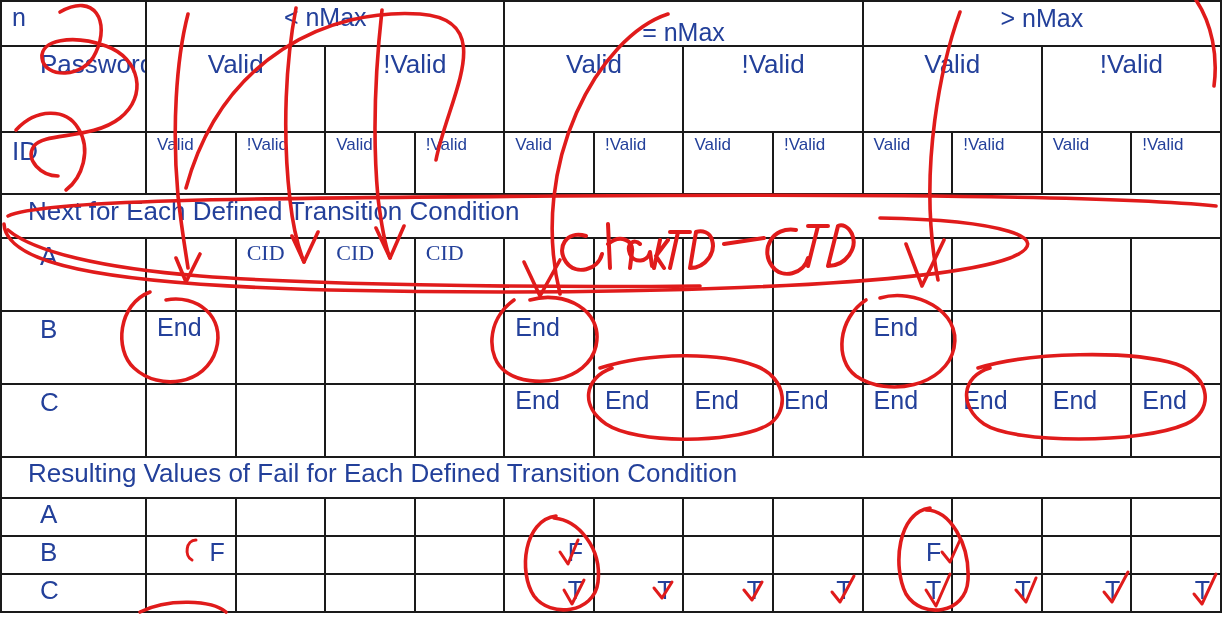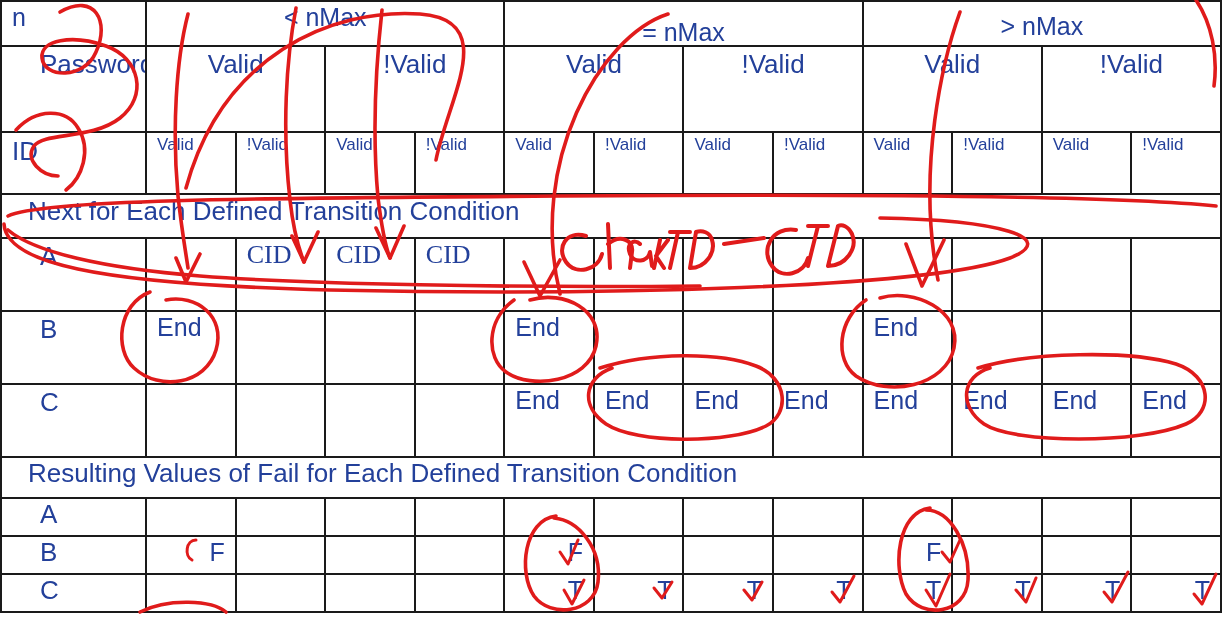--- a/index.html
+++ b/index.html
@@ -27,21 +27,21 @@
   
   col.lbl{width:145px;}
   col.dc{width:89.5px;}
 
   .cell-pad{padding:3px 0 0 10px;}
   .cell-pad-r{padding:3px 10px 0 0;text-align:right;}
 
   .t-big{font-size:26px;}
   .t-mid{font-size:25px;}
   .t-small{font-size:17px;}
-  .t-serif{font-family:"Liberation Serif", serif;font-size:26px;}
+  .t-serif{font-family:"Liberation Serif", serif;font-size:22px;}
 
   .center{text-align:center;}
   .rowlabel{padding:4px 0 0 38px;font-size:26px;}
   .sectiontitle{padding:3px 0 0 26px;font-size:26px;}
 
   
   .r-n{height:28px;}
   .r-pw{height:86px;}
   .r-id{height:62px;}
   .r-sec{height:44px;}
@@ -79,21 +79,21 @@
         <td>
           <div class="cell-pad t-mid">n</div>
         </td>
         <td colspan="4">
           <div class="center t-mid" style="padding-top:3px">&lt; nMax</div>
         </td>
         <td colspan="4">
           <div class="center t-mid" style="padding-top:18px">= nMax</div>
         </td>
         <td colspan="4">
-          <div class="center t-mid" style="padding-top:12px">&gt; nMax</div>
+          <div class="center t-mid" style="padding-top:4px">&gt; nMax</div>
         </td>
       </tr>
 
       <tr class="r-pw">
         <td>
           <div class="cell-pad t-big" style="padding-left:38px;line-height:1.15">Password</div>
         </td>
         <td colspan="2">
           <div class="center t-big" style="padding-top:4px">Valid</div>
         </td>

